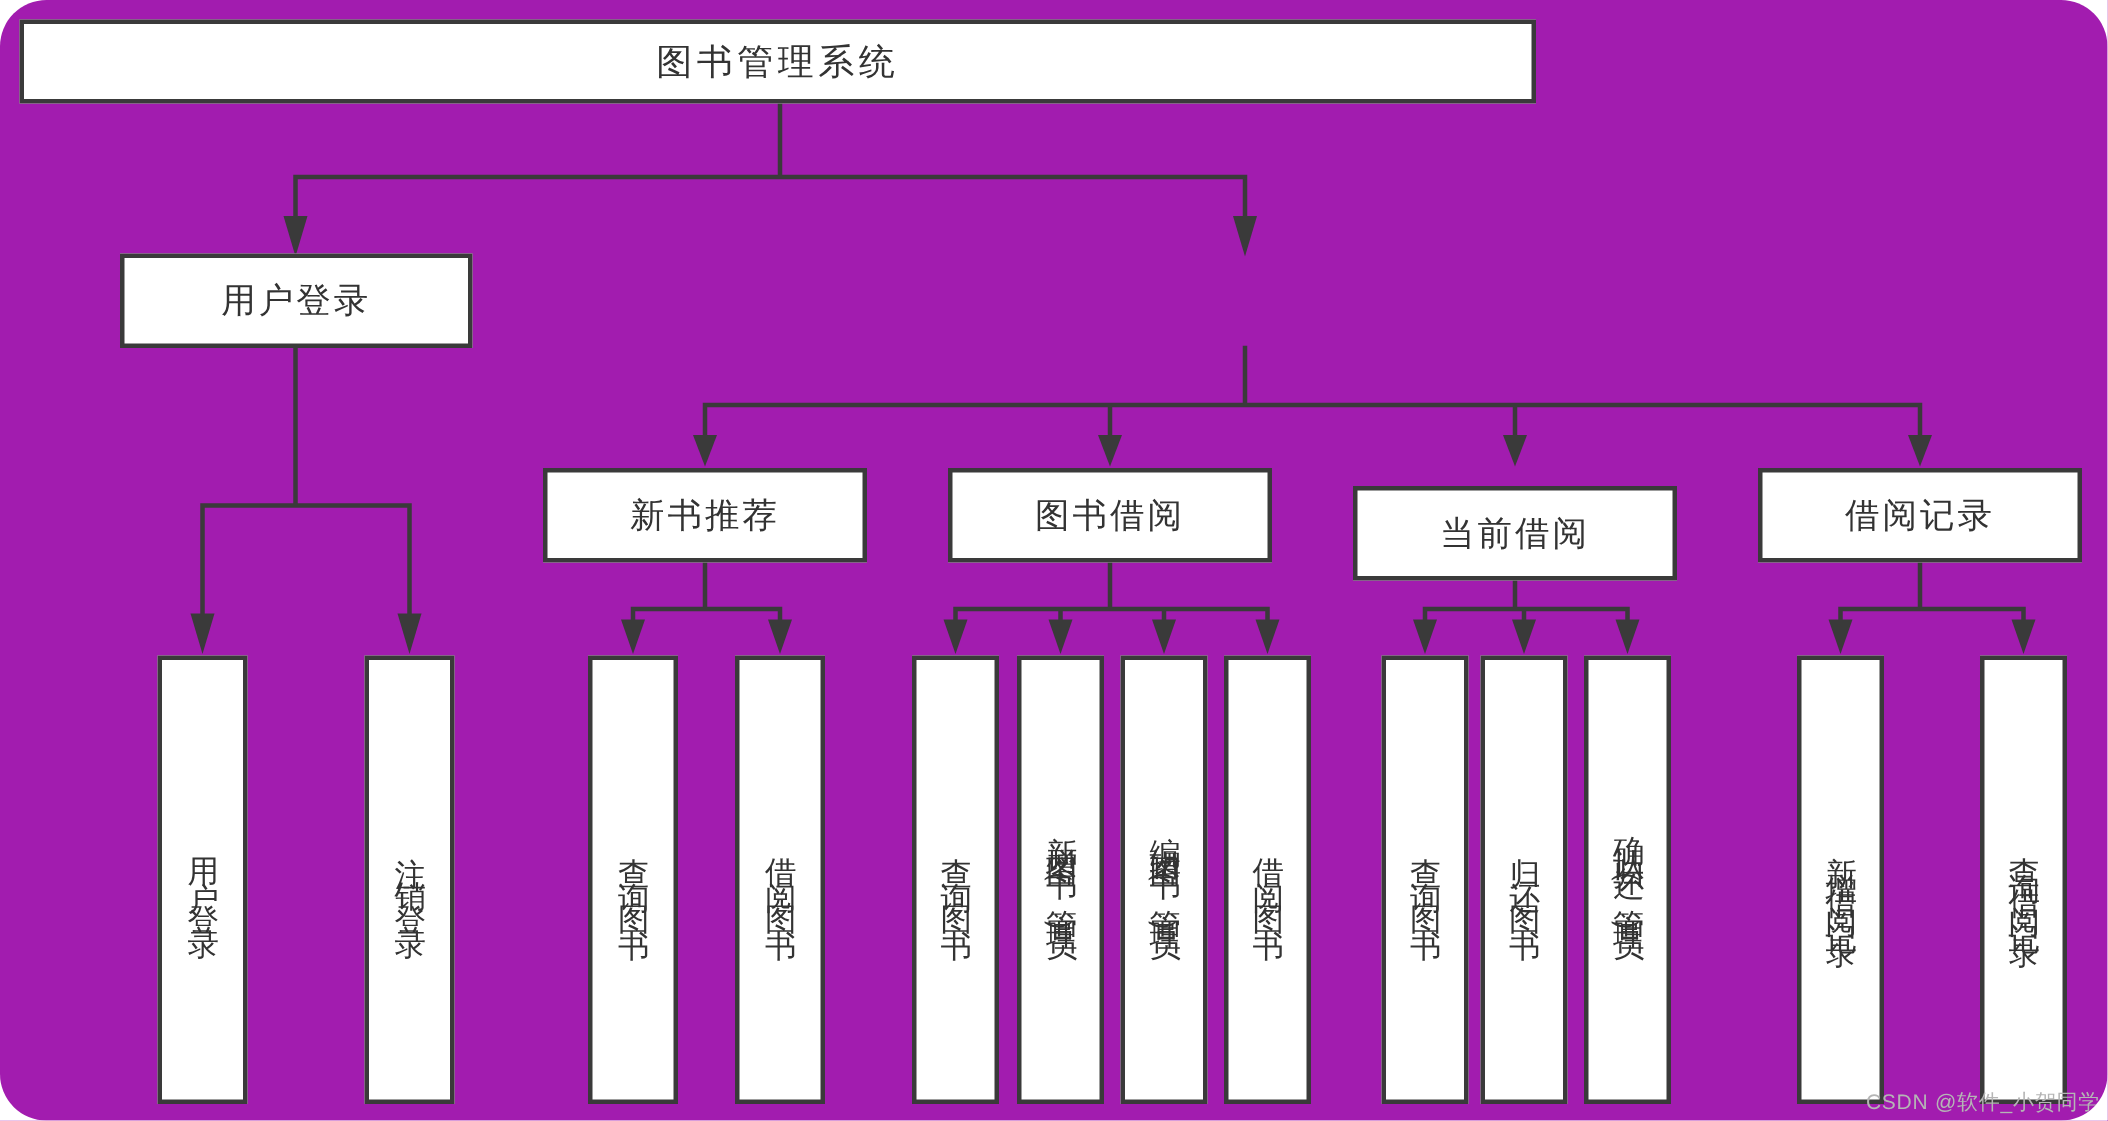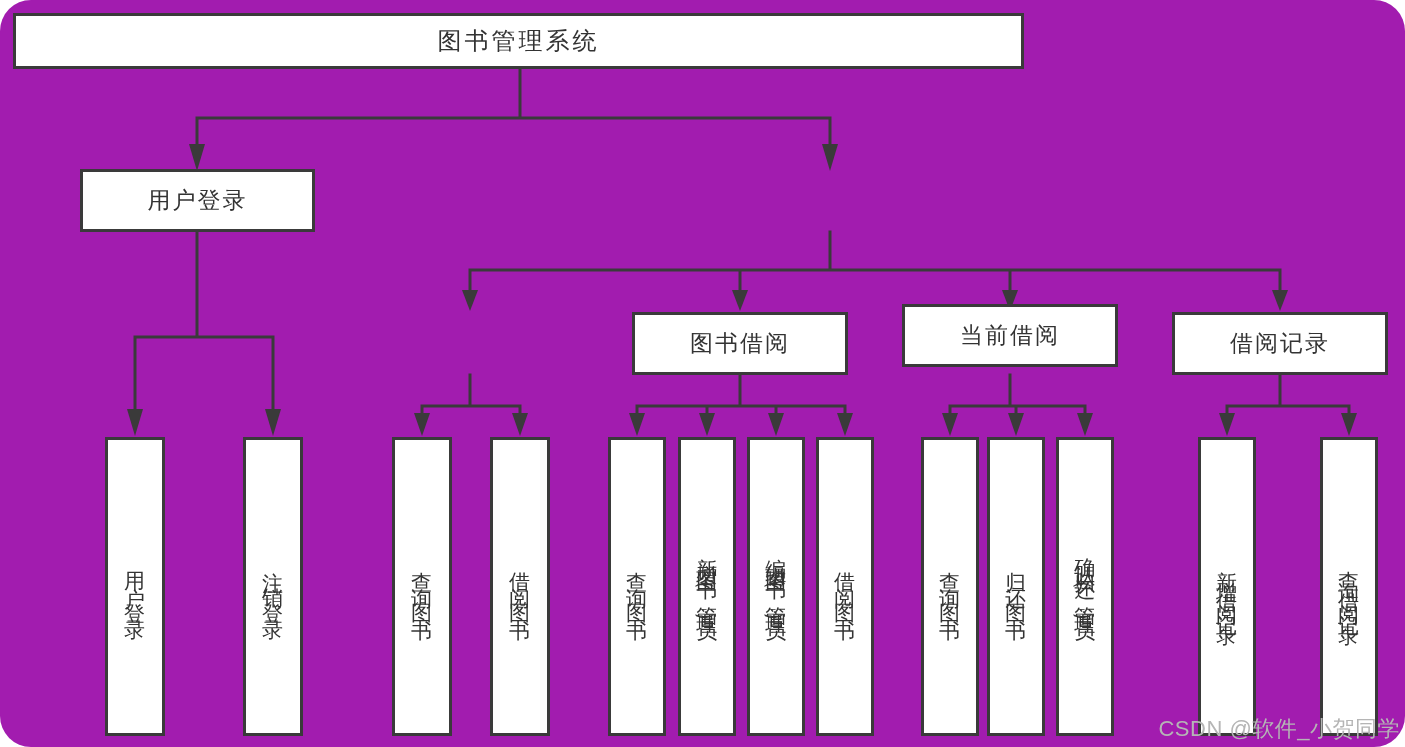--- a/index.html
+++ b/index.html
@@ -43,21 +43,21 @@
     display: inline-block;
     writing-mode: horizontal-tb;
     transform: rotate(90deg);
     width: 1em; height: 1em; line-height: 1em;
     text-align: center;
   }
   .watermark {
     position: absolute;
     right: 5px;
     bottom: 3px;
-    font-size: 22px;
+    font-size: 14px;
     letter-spacing: 0.5px;
     color: #b5b5b5;
     z-index: 5;
     white-space: nowrap;
   }
 </style>
 </head>
 <body>
 
 <div class="stage">
@@ -96,24 +96,27 @@
   </svg>
 
   <div class="box hbox rootbox" style="left:13px; top:13px; width:1011px; height:56px;">
     <span>图书管理系统</span>
   </div>
 
   <div class="box hbox" style="left:80px; top:169px; width:235px; height:63px;">
     <span>用户登录</span>
   </div>
 
+  <div class="box hbox" style="left:362px; top:312px; width:216px; height:63px;">
+    <span>新书推荐</span>
+  </div>
   <div class="box hbox" style="left:632px; top:312px; width:216px; height:63px;text-align:right;">
     <span>图书借阅</span>
   </div>
-  <div class="box hbox" style="left:902px; top:304px; width:216px; height:63px;">
+  <div class="box hbox" style="left:902px; top:324px; width:216px; height:63px;">
     <span>当前借阅</span>
   </div>
   <div class="box hbox" style="left:1172px; top:312px; width:216px; height:63px;">
     <span>借阅记录</span>
   </div>
 
   <div class="box" style="left:105px; top:437px; width:60px; height:299px;">
     <span class="vtext ls16">用户登录</span>
   </div>
   <div class="box" style="left:243px; top:437px; width:60px; height:299px;">

